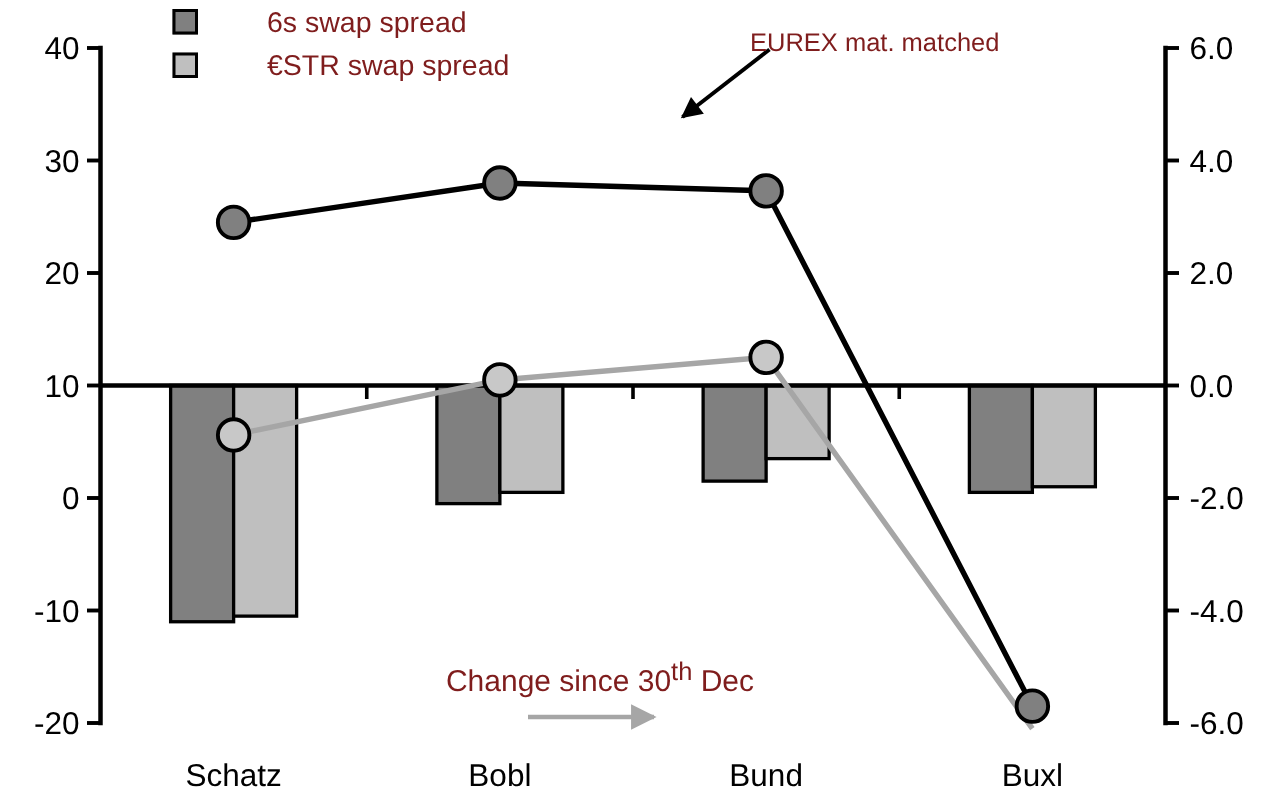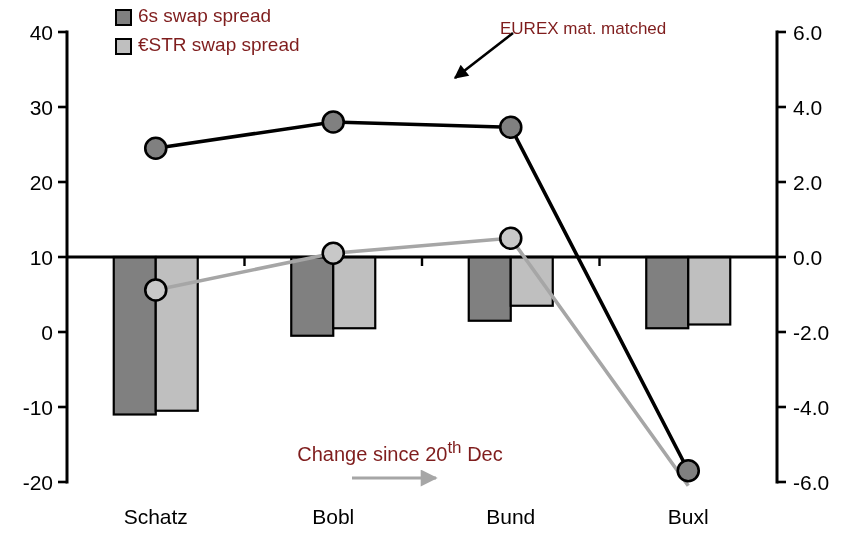--- a/index.html
+++ b/index.html
@@ -2,21 +2,21 @@
 <html><head>
 <meta charset="utf-8">
 <style>
   html,body{margin:0;padding:0;background:#fff;}
   .chart-wrap{
     position:relative;width:852px;height:539px;background:#ffffff;
     font-family:"Liberation Sans",sans-serif;color:#7f1d1d;overflow:hidden;
   }
   .chart-wrap svg{position:absolute;left:0;top:0;}
   .legend{position:absolute;left:115px;top:6px;}
-  .legend-item{display:flex;align-items:flex-end;margin-bottom:9px;}
+  .legend-item{display:flex;align-items:flex-start;margin-bottom:9px;gap:40px;}
   .legend-swatch{width:13px;height:13px;border:2px solid #000;margin-right:6px;flex:0 0 auto;}
   .legend-label{font-size:19px;line-height:20px;white-space:nowrap;}
   .anno-eurex{position:absolute;left:500px;top:16px;font-size:17px;line-height:25px;white-space:nowrap;}
   .anno-change{position:absolute;left:268px;top:438px;width:264px;text-align:center;font-size:20px;white-space:nowrap;}
   .anno-change sup{font-size:17px;}
 </style>
 </head>
 <body>
 
 <div class="chart-wrap">
@@ -96,14 +96,14 @@
     <div class="legend-item">
       <span class="legend-swatch" style="background: rgb(191, 191, 191);"></span>
       <span class="legend-label">€STR swap spread</span>
     </div>
   </div>
 
   <div class="anno-eurex">
     <div>EUREX mat. matched</div>
   </div>
 
-  <div class="anno-change"><span>Change since 20</span><sup>th</sup><span> Dec</span></div>
+  <div class="anno-change"><span>Change since 30</span><sup>th</sup><span> Dec</span></div>
 </div>
 
 </body></html>

